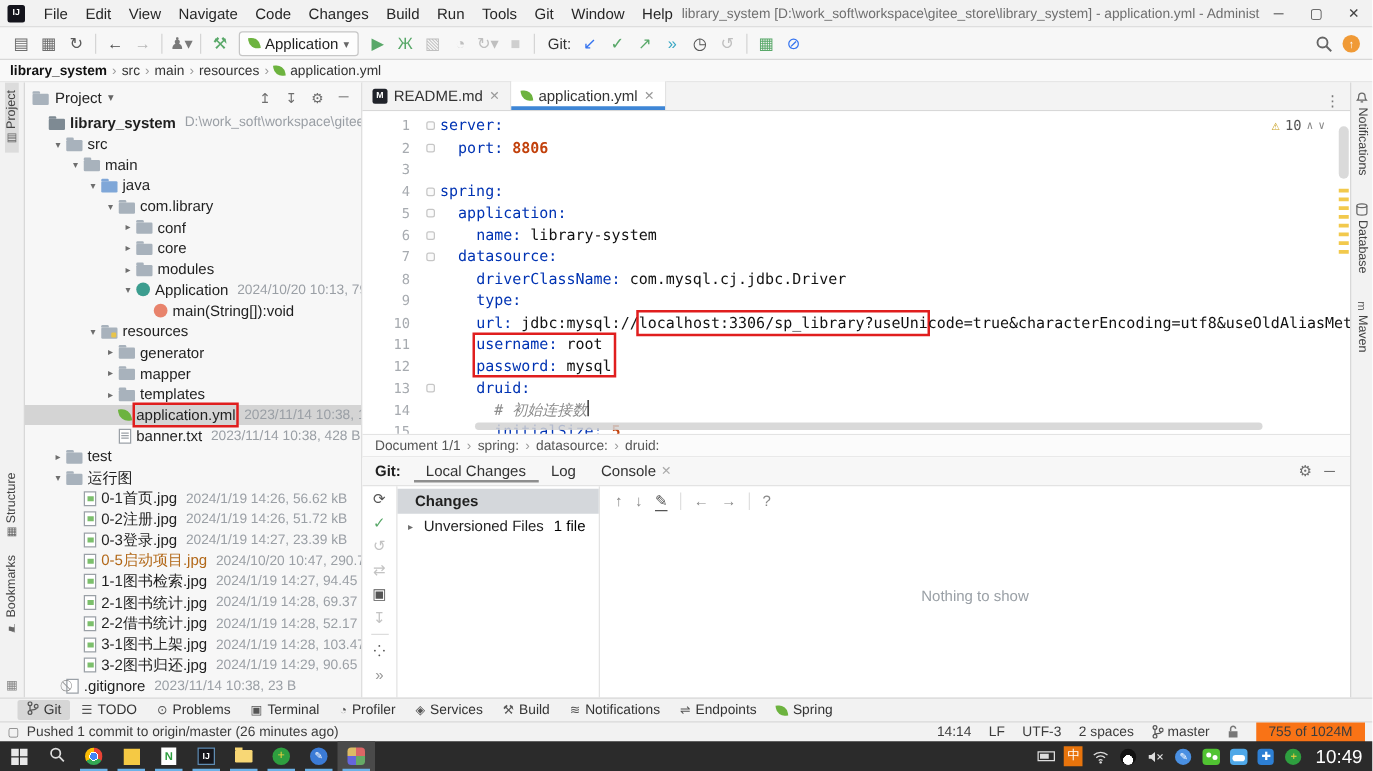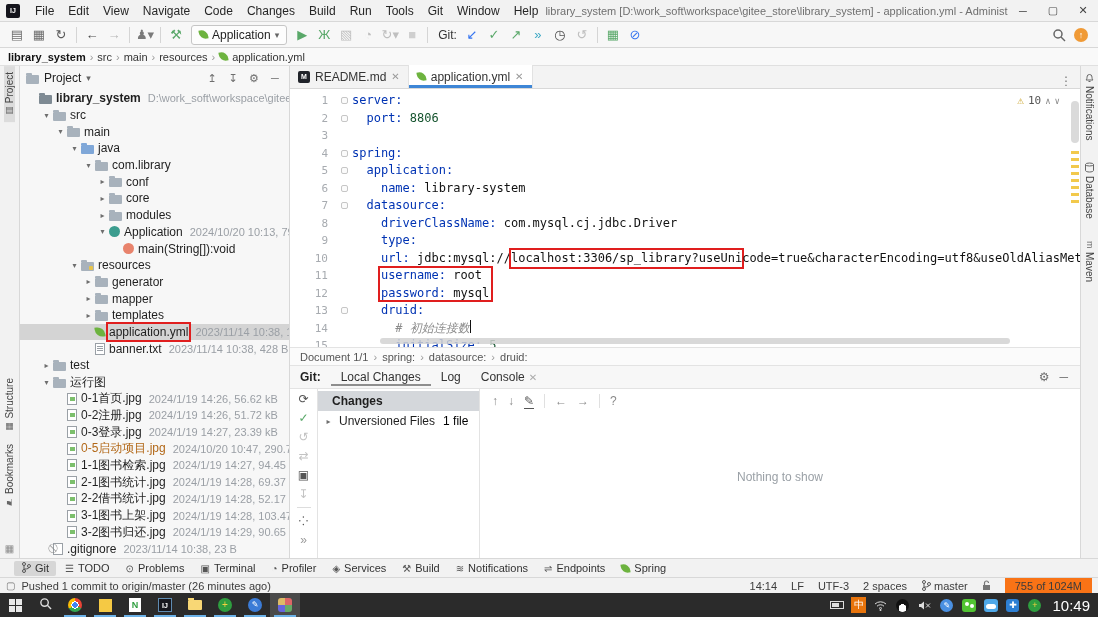--- a/index.html
+++ b/index.html
@@ -85,21 +85,21 @@
   .md-ic { width:12px; height:12px; background:#20232A; color:#fff; font-size:7px; font-weight:bold; text-align:center; line-height:12px; border-radius:2px; }
   .tabs-more { margin-left:auto; color:#777; padding-right:8px; }
 
   .code-wrap { position:relative; height:258px; background:#fff; overflow:hidden; font-family:"DejaVu Sans Mono", monospace; font-size:12px; }
   .code-line { display:flex; height:17.5px; line-height:17.5px; white-space:pre; }
   .gut { width:46px; flex:none; text-align:right; padding-right:8px; color:#A7ABB0; font-size:11px; }
   .fold { width:16px; flex:none; text-align:center; }
   .fold .fm { display:inline-block; width:7px; height:7px; border:1px solid #C6C6C6; border-radius:2px; margin-top:5px; background:#FBFBFB; }
   .tok-k { color:#0033B3; }
   .tok-p { color:#121212; }
-  .tok-n { color:#14532d; }
+  .tok-n { color:#c2410c;font-weight:bold; }
   .tok-c { color:#8C8C8C; font-style:italic; }
   .tok-box { outline:2px solid #E01E1E; outline-offset:0px; }
   .caret-bar { display:inline-block; width:1px; height:13px; background:#111; vertical-align:middle; }
   .ann-box { position:absolute; border:2px solid #E01E1E; pointer-events:none; }
   .insp { position:absolute; top:4px; right:16px; display:flex; align-items:center; gap:4px; font-size:11px; color:#555; background:rgba(255,255,255,.85); padding:1px 4px; border-radius:3px; }
   .insp .warn { color:#C9A227; font-size:11px; }
   .insp .ch { color:#888; font-size:9px; }
   .vscroll { position:absolute; right:1px; top:0; width:9px; height:100%; }
   .vthumb { position:absolute; right:0; top:12px; width:8px; height:42px; background:#DADADA; border-radius:4px; }
   .vmark { position:absolute; right:0; width:8px; height:3px; background:#F2C94C; }

